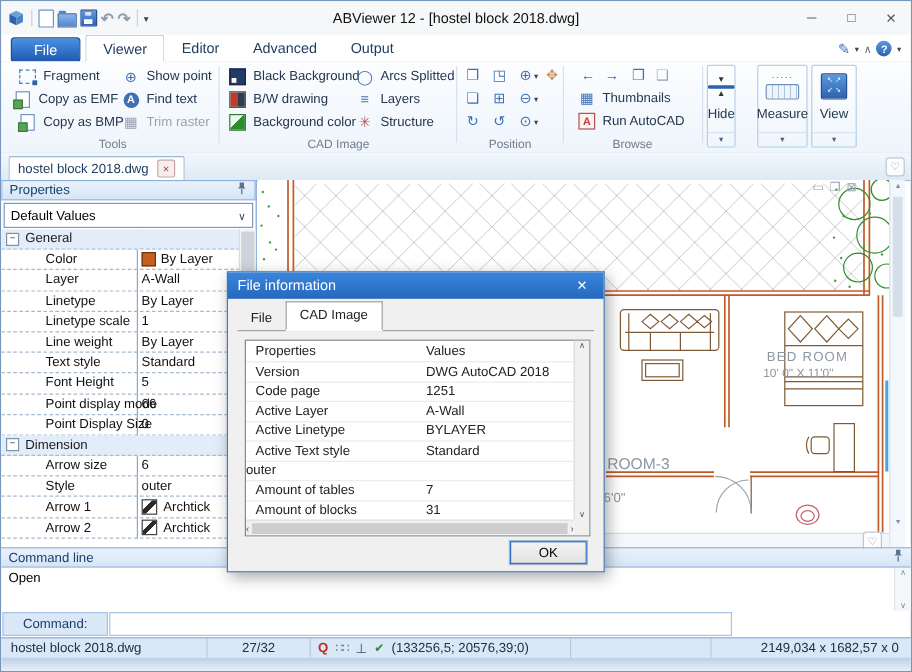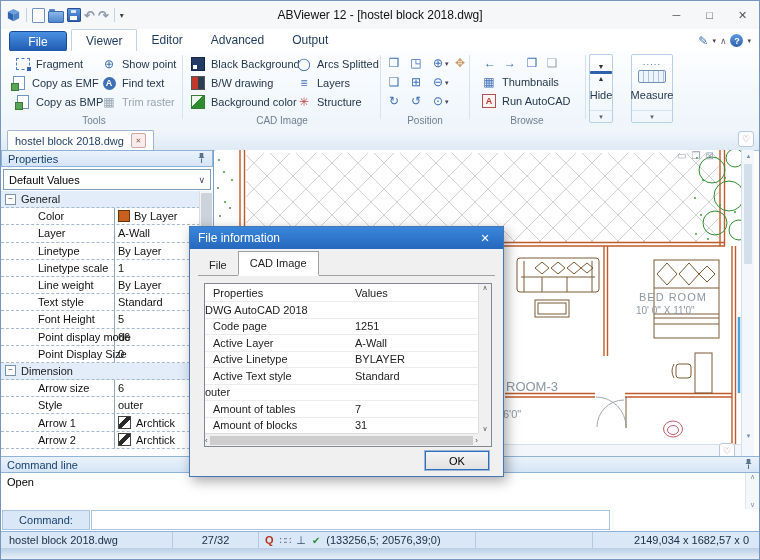--- a/index.html
+++ b/index.html
@@ -331,20 +331,30 @@
       <div class="bdrop">▾</div>
     </div>
     <div class="bigbtn" style="left:630px;width:42px">
       <div class="bicon">
         <span class="dotsline">·····</span>
         <span class="ruler"></span>
       </div>
       <div class="blabel">Measure</div>
       <div class="bdrop">▾</div>
     </div>
+    <div class="bigbtn" style="left:675px;width:38px">
+      <div class="bicon">
+        <div class="viewic">
+          <span>↖ ↗</span>
+          <span>↙ ↘</span>
+        </div>
+      </div>
+      <div class="blabel">View</div>
+      <div class="bdrop">▾</div>
+    </div>
   </div>
 
   <div class="abs doctabs">
     <div class="dtab">
       <span>hostel block 2018.dwg</span>
       <span class="tclose">✕</span>
     </div>
     <div class="heartbtn" style="right:5px;top:4px">♡</div>
   </div>
 
@@ -586,20 +596,21 @@
       <div class="dtabitem">File</div>
       <div class="dtabitem active">CAD Image</div>
     </div>
     <div class="dtable">
       <div class="dcontent">
         <div class="drow dheadrow">
           <span class="c1">Properties</span>
           <span class="c2">Values</span>
         </div>
         <div class="drow">
+          <span class="c1">Version</span>
           <span class="c2">DWG AutoCAD 2018</span>
         </div>
         <div class="drow">
           <span class="c1">Code page</span>
           <span class="c2">1251</span>
         </div>
         <div class="drow">
           <span class="c1">Active Layer</span>
           <span class="c2">A-Wall</span>
         </div>

